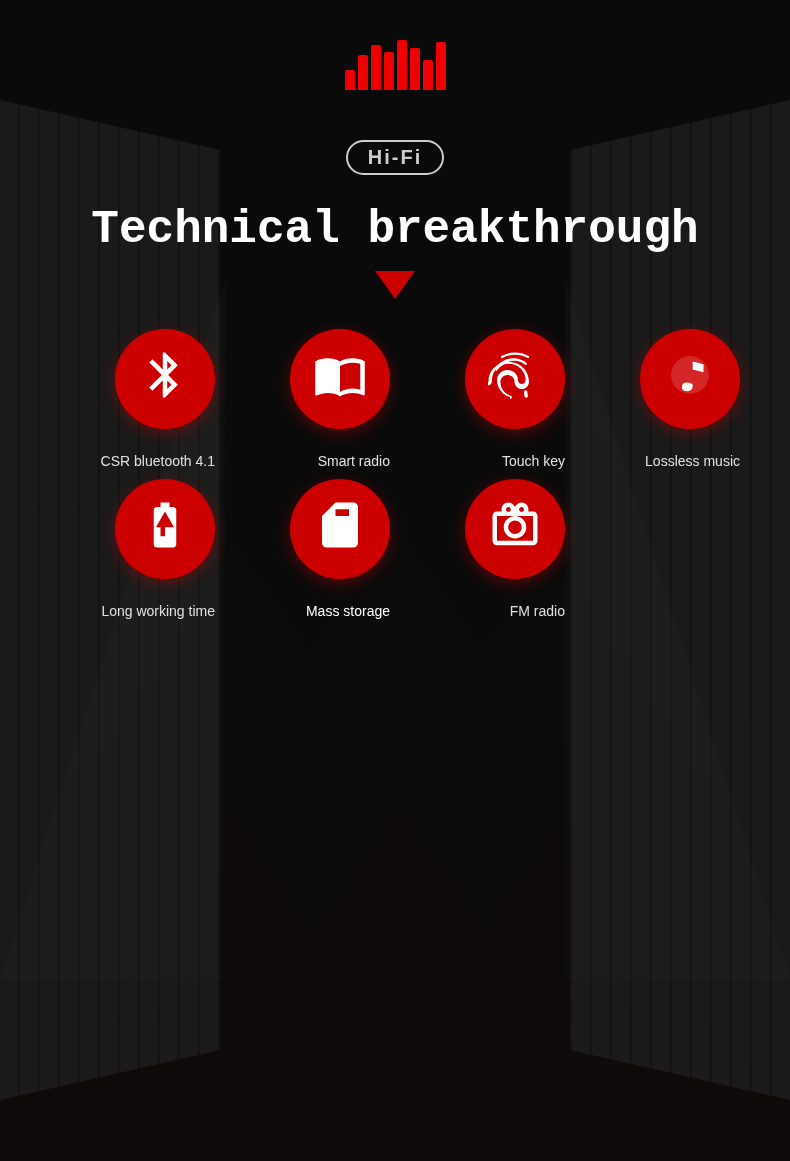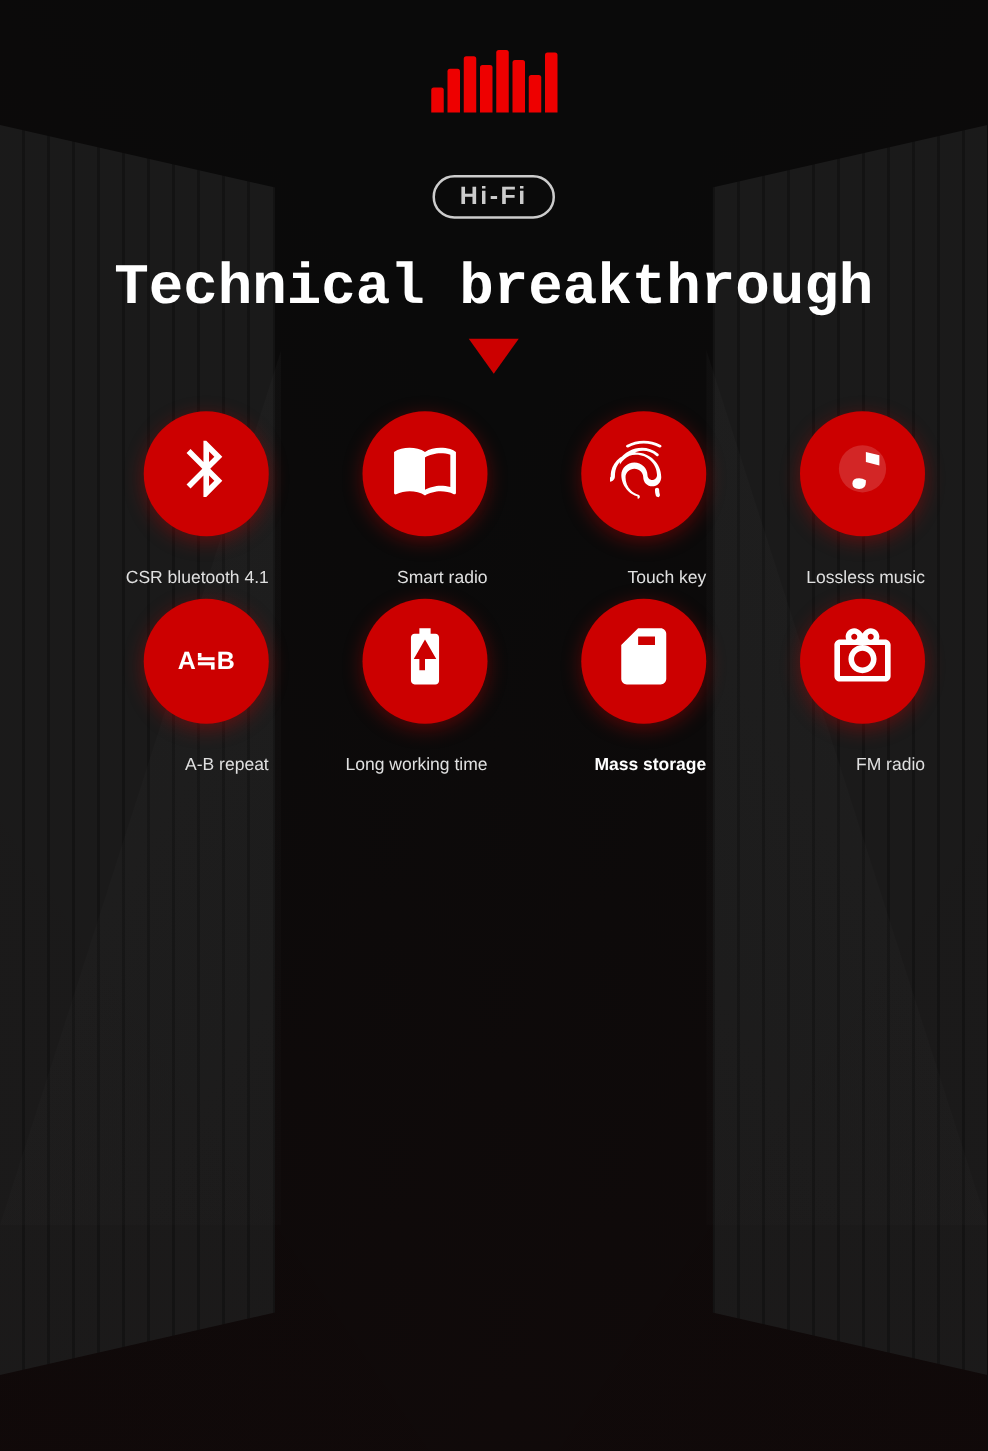--- a/index.html
+++ b/index.html
@@ -176,21 +176,21 @@
     }
 
     .feature-label {
       color: #e0e0e0;
       font-size: 14px;
       text-align: center;
       white-space: nowrap;
     }
 
     .feature-label.bold {
-      font-weight: bold;
+      font-weight: normal;
       color: #fff;
     }
 
     
     .icon-svg {
       width: 54px;
       height: 54px;
       fill: white;
     }
 
@@ -262,28 +262,20 @@
           <div class="feature-icon"><svg class="icon-svg" viewBox="0 0 100 100" fill="white">
   <circle cx="50" cy="50" r="35" fill="white" opacity="0.15"></circle>
   <path d="M55 25 L75 30 L75 45 L55 40 Z" fill="white"></path>
   <path d="M55 40 L55 70 Q55 80 45 80 Q35 80 35 72 Q35 64 45 64 Q50 64 55 67 Z" fill="white"></path>
 </svg></div>
         </div>
         <div class="feature-label">Lossless music</div>
       </div>
       <div class="feature-item">
         <div class="feature-circle">
-          <div class="feature-icon">
-            <div class="ab-text">A≒B</div>
-          </div>
-        </div>
-        <div class="feature-label">A-B repeat</div>
-      </div>
-      <div class="feature-item">
-        <div class="feature-circle">
           <div class="feature-icon"><svg class="icon-svg" viewBox="0 0 24 24" fill="white">
     <path d="M15.67 4H14V2h-4v2H8.33C7.6 4 7 4.6 7 5.33v15.33C7 21.4 7.6 22 8.33 22h7.33c.74 0 1.34-.6 1.34-1.33V5.33C17 4.6 16.4 4 15.67 4zm-1.67 9h-2v4h-2v-4H8l4-7 4 7h-2z"></path>
   </svg></div>
         </div>
         <div class="feature-label">Long working time</div>
       </div>
       <div class="feature-item">
         <div class="feature-circle">
           <div class="feature-icon"><svg class="icon-svg" viewBox="0 0 24 24" fill="white">
     <path d="M18 2h-8L4 8v12c0 1.1.9 2 2 2h12c1.1 0 2-.9 2-2V4c0-1.1-.9-2-2-2zm-6 3h2v3h-2V5zm-2 3V5h2v3h-2zm6 0h-2V5h2v3z"></path>

